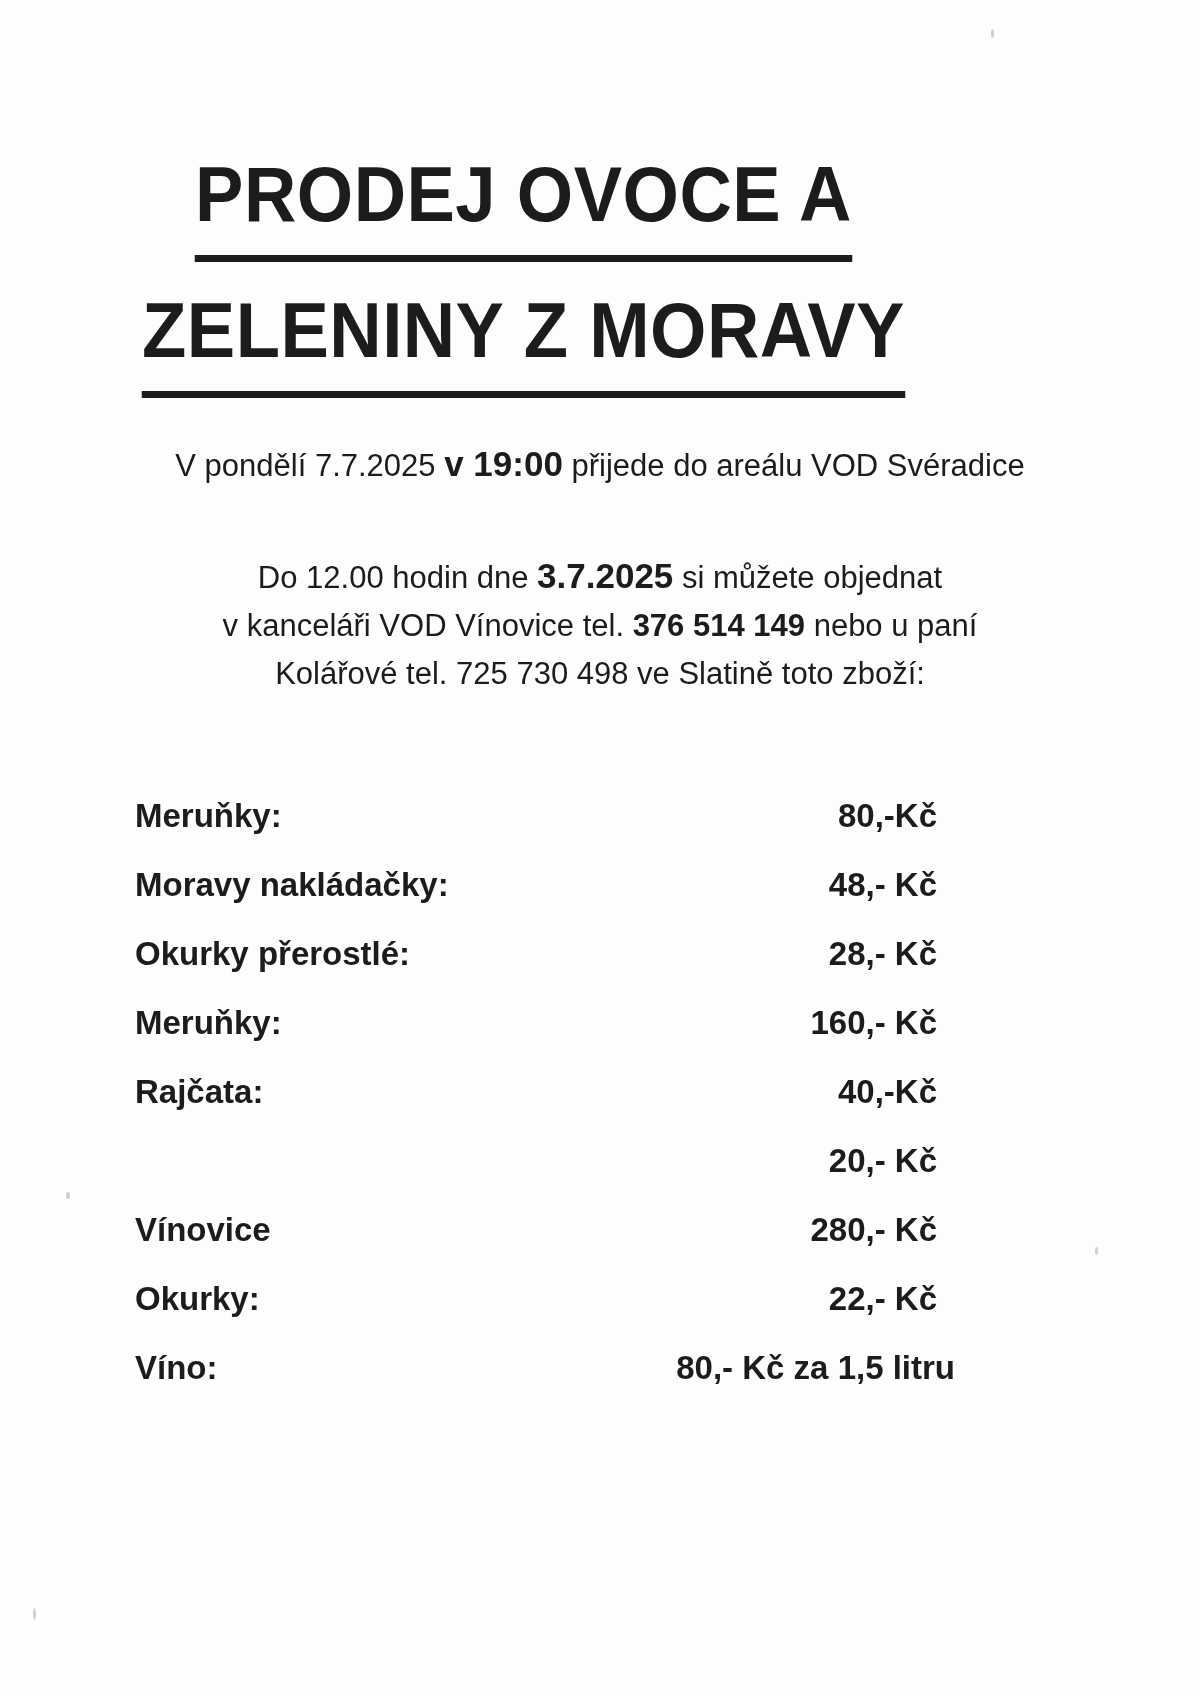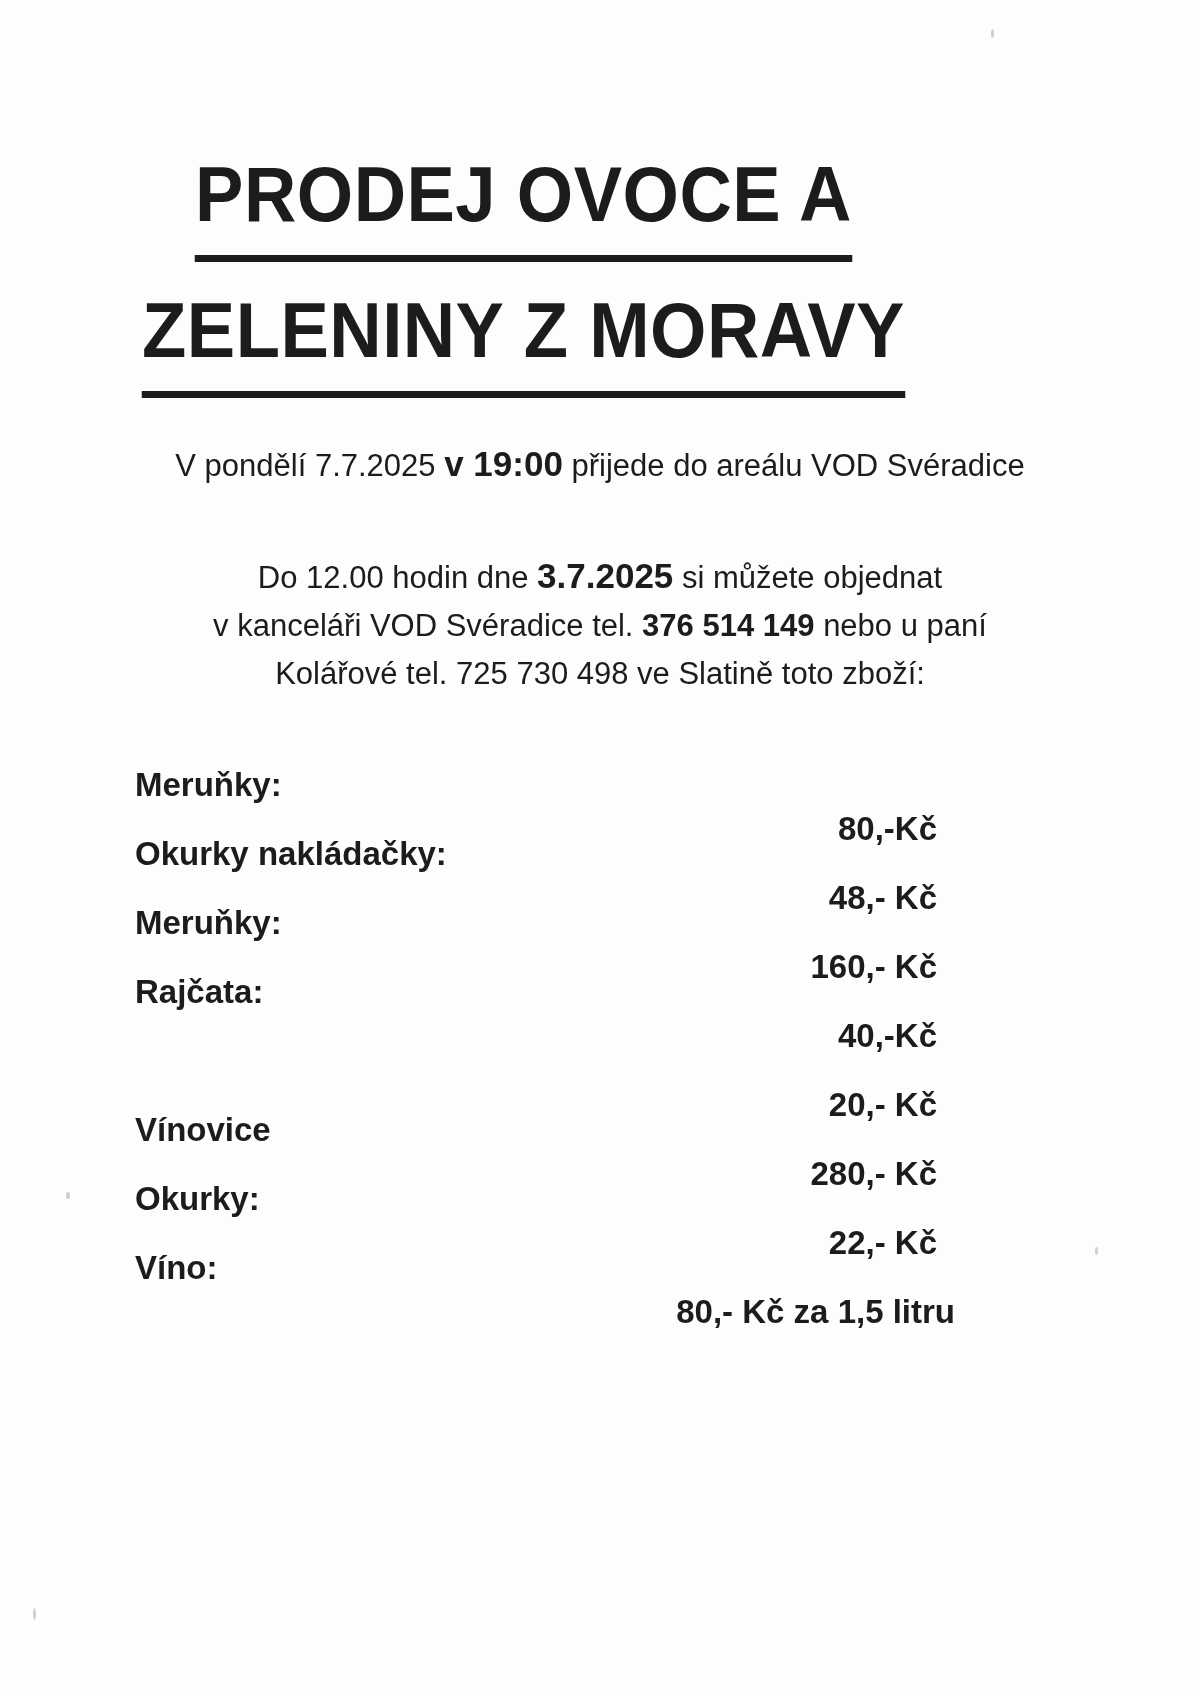--- a/index.html
+++ b/index.html
@@ -79,21 +79,21 @@
 
   
   .pricelist {
     position: absolute;
     left: 135px;
     top: 766px;
     width: 820px;
   }
   .price-row {
     display: flex;
-    align-items: flex-start;
+    align-items: flex-end;
     height: 69px;
     font-weight: 700;
     font-size: 33px;
   }
   .price-row .item {
     flex: 0 0 470px;
     text-align: left;
     white-space: nowrap;
   }
   .price-row .price {
@@ -122,37 +122,41 @@
     <span class="title-line l2"><span class="txt">ZELENINY Z MORAVY</span></span>
   </div>
 
   <div class="para" id="para-arrival">
     <span class="ln"><span>V pondělí 7.7.2025 </span><span class="big">v 19:00</span><span> přijede do areálu VOD Svéradice</span></span>
   </div>
 
   <div class="para" id="para-order">
     <span class="ln"><span>Do 12.00 hodin dne </span><span class="big">3.7.2025</span><span>  si můžete objednat</span></span>
 
-    <span class="ln"><span>v kanceláři VOD Svéradice tel.  </span><b>376 514 149</b><span> nebo u paní</span></span>
+    <span class="ln"><span>v kanceláři VOD Vínovice tel.  </span><b>376 514 149</b><span> nebo u paní</span></span>
 
     <span class="ln">Kolářové tel. 725 730 498 ve Slatině toto zboží:</span>
   </div>
 
   <div class="pricelist">
 
     <div class="price-row">
       <span class="item">Meruňky:</span>
       <span class="price">80,-Kč</span>
     </div>
 
     <div class="price-row">
-      <span class="item">Okurky nakládačky:</span>
+      <span class="item">Moravy nakládačky:</span>
       <span class="price">48,- Kč</span>
     </div>
 
+    <div class="price-row">
+      <span class="item">Okurky přerostlé:</span>
+      <span class="price">28,- Kč</span>
+    </div>
 
     <div class="price-row">
       <span class="item">Meruňky:</span>
       <span class="price">160,- Kč</span>
     </div>
 
     <div class="price-row">
       <span class="item">Rajčata:</span>
       <span class="price">40,-Kč</span>
     </div>

